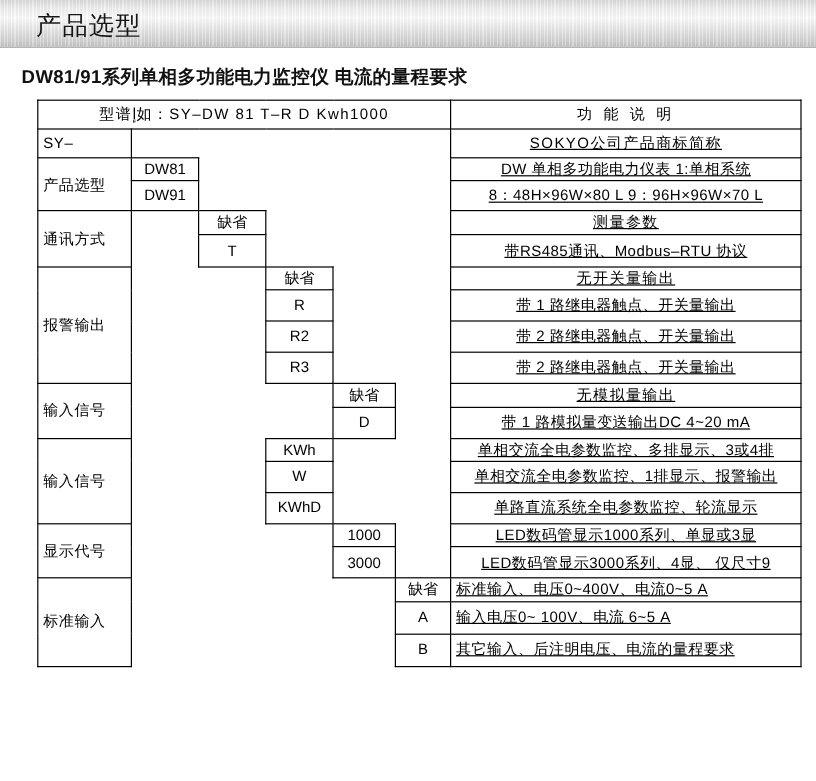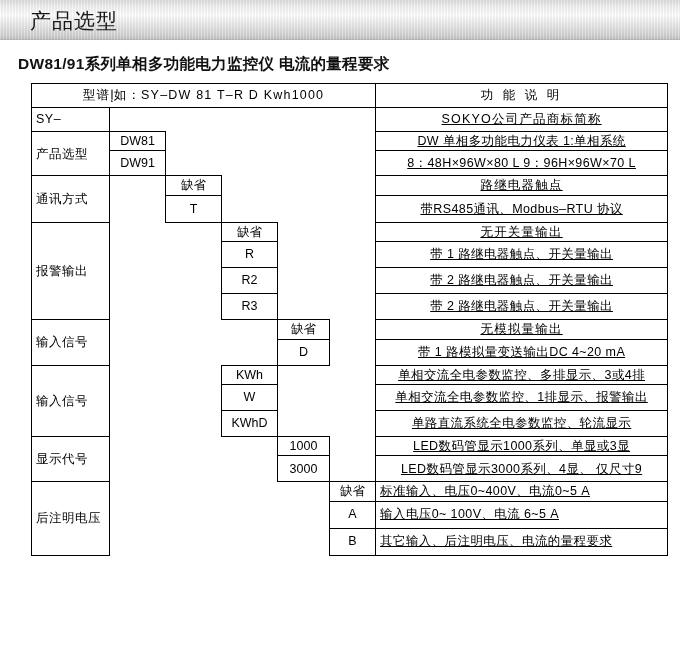--- a/index.html
+++ b/index.html
@@ -126,21 +126,21 @@
         <td class="c-center optcell" style="height:25px">DW91</td>
         <td colspan="4" class="no-border"></td>
         <td class="c-center desc">8：48H×96W×80 L        9：96H×96W×70 L</td>
       </tr>
 
       <tr>
         <td rowspan="2" class="c-left rowlabel" style="height:27px">通讯方式</td>
         <td class="no-border"></td>
         <td class="c-center optcell">缺省</td>
         <td colspan="3" class="no-border"></td>
-        <td class="c-center desc desc-wide">路继电器触点</td>
+        <td class="c-center desc desc-wide">测量参数</td>
       </tr>
 
       <tr>
         <td class="no-border"></td>
         <td class="c-center optcell" style="height:27px">T</td>
         <td colspan="3" class="no-border"></td>
         <td class="c-center desc">带RS485通讯、Modbus–RTU 协议</td>
       </tr>
 
       <tr>
@@ -211,21 +211,21 @@
         <td class="c-center desc">LED数码管显示1000系列、单显或3显</td>
       </tr>
       <tr>
         <td colspan="3" class="no-border"></td>
         <td class="c-center optcell" style="height:26px">3000</td>
         <td class="no-border"></td>
         <td class="c-center desc">LED数码管显示3000系列、4显、 仅尺寸9</td>
       </tr>
 
       <tr>
-        <td rowspan="3" class="c-left rowlabel" style="height:27px">后注明电压</td>
+        <td rowspan="3" class="c-left rowlabel" style="height:27px">标准输入</td>
         <td colspan="4" class="no-border"></td>
         <td class="c-center optcell">缺省</td>
         <td class="c-left desc">标准输入、电压0~400V、电流0~5 A</td>
       </tr>
       <tr>
         <td colspan="4" class="no-border"></td>
         <td class="c-center optcell" style="height:27px">A</td>
         <td class="c-left desc">输入电压0~ 100V、电流 6~5 A</td>
       </tr>
       <tr>

